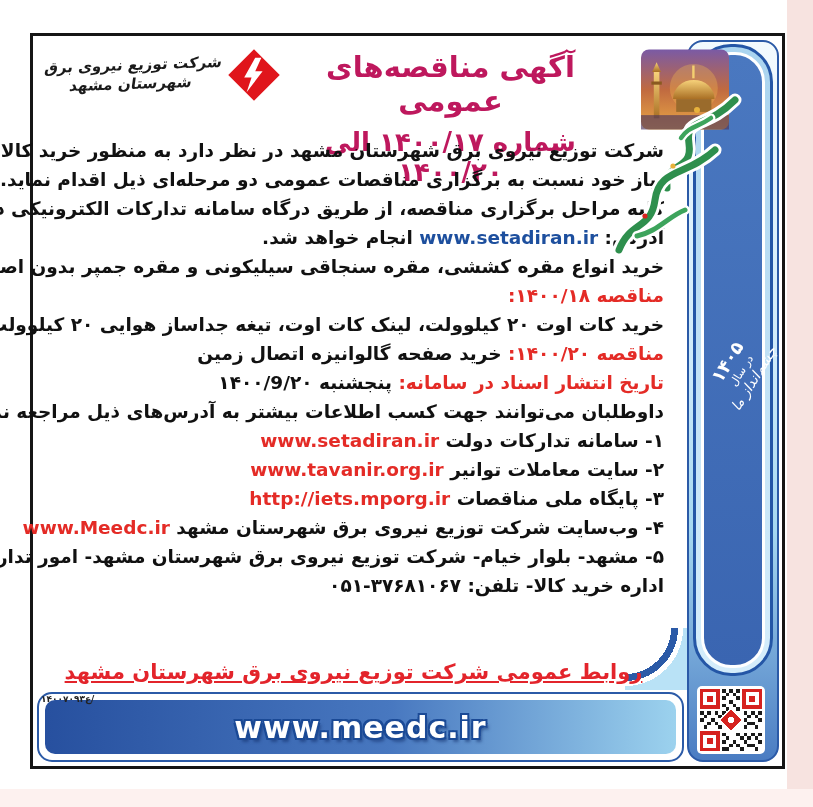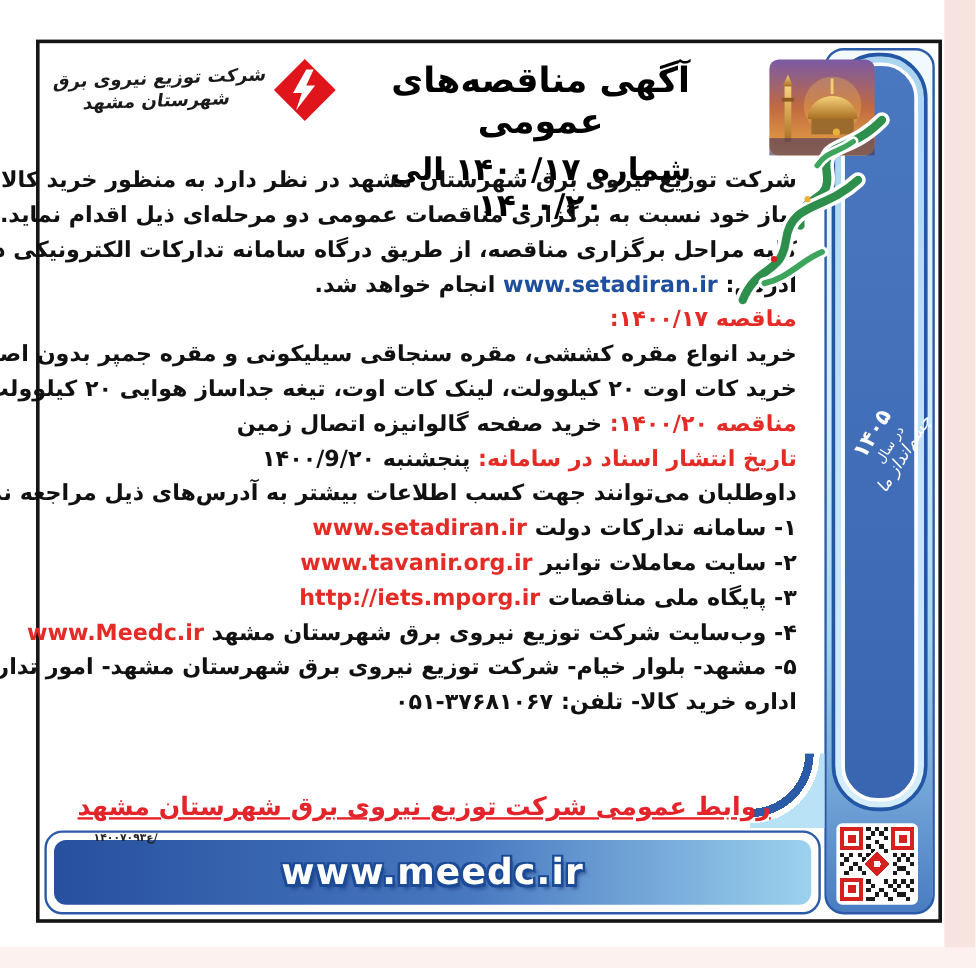--- a/index.html
+++ b/index.html
@@ -10,21 +10,21 @@
 
   .ad-frame { position:absolute; left:30px; top:33px; width:755px; height:736px;
               border:3px solid #151515; background:#ffffff; }
 
   
   .logo { position:absolute; left:10px; top:12px; width:238px; }
   .logo-row { display:flex; align-items:center; gap:6px; }
   .logo-fa { flex:1; font-size:15px; font-weight:bold; color:#1a1a1a; text-align:center;
              transform:skewX(-10deg) rotate(-2deg); line-height:1.25; }
   .logo-en { font-size:10.5px; font-weight:bold; color:#b3262c; text-align:center; margin-top:5px; letter-spacing:.2px; }
-  .title { position:absolute; left:250px; right:164px; top:14px; text-align:center; color:#000000; direction:rtl; }
+  .title { position:absolute; left:250px; right:164px; top:14px; text-align:center; color:#be185d; direction:rtl; }
   .title .t1 { font-size:29px; font-weight:bold; }
   .title .t2 { font-size:26px; font-weight:bold; margin-top:9px; }
 
   
   .right-frame { position:absolute; top:4px; bottom:4px; right:3px; width:92px;
                  border:2px solid #2b5aa7; border-radius:16px;
                  background:linear-gradient(180deg,#f2fafe 0%,#cdeafa 45%,#a5d8f1 68%,#4a7cc2 100%); }
   .tube { position:absolute; top:2px; left:4px; right:4px; height:632px;
           border:3px solid #2456a6; border-radius:38px;
           background:linear-gradient(180deg,#aad4ef,#d5edfb); }
@@ -59,21 +59,21 @@
                font-size:21px; font-weight:bold; color:#e3242b; direction:rtl; z-index:2;text-decoration:underline; }
 
   
   .bottom-bar { position:absolute; left:4px; right:98px; bottom:4px; height:70px;
                 border:2px solid #2b5aa7; border-radius:15px; background:#fff; padding:6px; z-index:1; }
   .bar-fill { height:100%; border-radius:10px; display:flex; align-items:center; justify-content:center;
               background:linear-gradient(to right,#27509f 0%,#4878c0 55%,#9cd2ee 100%); }
   .site { color:#ffffff; font-size:30px; font-weight:bold; letter-spacing:1px;
           text-shadow:-2px -2px 0 #1b4a96, 2px -2px 0 #1b4a96, -2px 2px 0 #1b4a96, 2px 2px 0 #1b4a96, 3px 4px 3px rgba(20,50,110,.55); }
   .ad-code { position:absolute; left:8px; bottom:62px; font-size:9px; font-weight:bold; color:#222;
-             direction:rtl; z-index:3;padding-left:37px; }
+             direction:rtl; z-index:3; }
 </style>
 </head>
 <body>
 
 <div class="pink-strip"></div>
 <div class="pink-bottom"></div>
 
 <div class="ad-frame">
 
   <div class="right-frame">
@@ -163,22 +163,22 @@
 
   <div class="text-area">
     <div class="line">شرکت توزیع نیروی برق شهرستان مشهد در نظر دارد به منظور خرید کالاهای مورد</div>
     <div class="line">نیاز خود نسبت به برگزاری مناقصات عمومی دو مرحله‌ای ذیل اقدام نماید.</div>
     <div class="line">کلیه مراحل برگزاری مناقصه، از طریق درگاه سامانه تدارکات الکترونیکی دولت به</div>
     <div class="line">
       <span>آدرس:</span>
       <span class="portal" dir="ltr">www.setadiran.ir</span>
       <span>انجام خواهد شد.</span>
     </div>
-    <div class="line red">مناقصه ۱۴۰۰/۱۷:</div>
     <div class="line">خرید انواع مقره کششی، مقره سنجاقی سیلیکونی و مقره جمپر بدون اصلی</div>
+    <div class="line red">مناقصه ۱۴۰۰/۱۸:</div>
     <div class="line">خرید کات اوت ۲۰ کیلوولت، لینک کات اوت، تیغه جداساز هوایی ۲۰ کیلوولت ۴۰۰ آمپر</div>
     <div class="line">
       <span class="red">مناقصه ۱۴۰۰/۲۰:</span>
       <span>خرید صفحه گالوانیزه اتصال زمین</span>
     </div>
     <div class="line">
       <span class="red">تاریخ انتشار اسناد در سامانه:</span>
       <span>پنجشنبه ۱۴۰۰/9/۲۰</span>
     </div>
     <div class="line">داوطلبان می‌توانند جهت کسب اطلاعات بیشتر به آدرس‌های ذیل مراجعه نمایند.</div>

